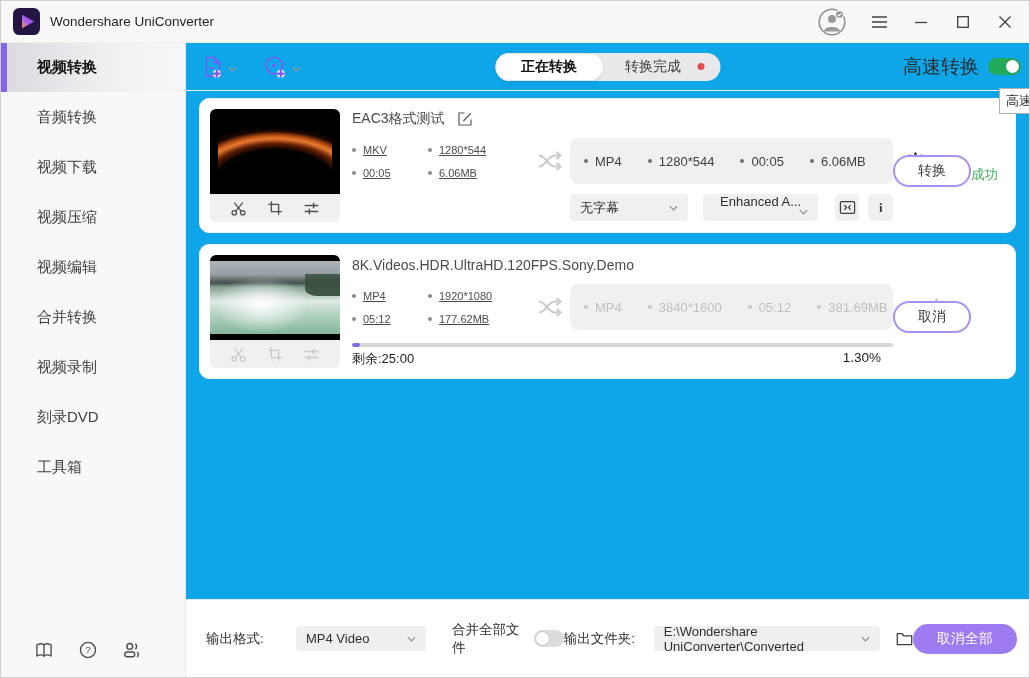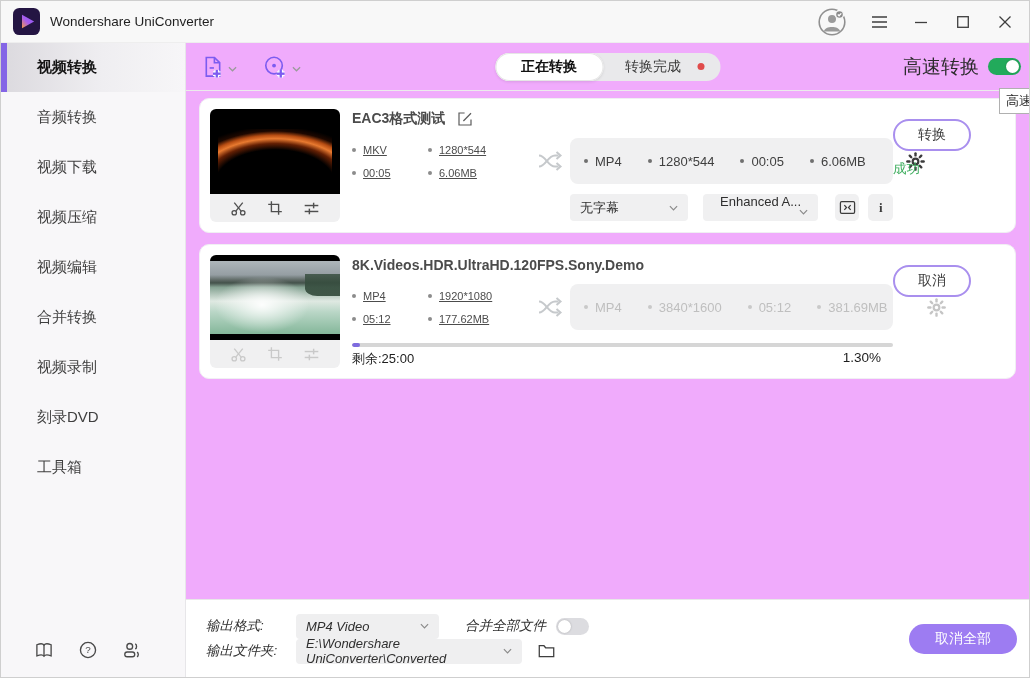--- a/index.html
+++ b/index.html
@@ -23,21 +23,21 @@
 
   
   .sidebar { width:185px; flex:0 0 auto; background:#f8f7f9; border-right:1px solid #e7e6e9; position:relative; }
   .nav-item { height:50px; display:flex; align-items:center; padding-left:36px; font-size:15px; color:#3f3f3f; position:relative; cursor:default; }
   .nav-item.active { font-weight:bold; color:#151515; background:linear-gradient(90deg,#dbd9de 0%,#efeef1 55%,#f7f6f8 100%); height:49px; }
   .nav-item.active .active-bar { position:absolute; left:0; top:0; bottom:0; width:6px; background:#8465e6; }
   .sidebar-bottom { position:absolute; left:34px; bottom:18px; display:flex; gap:26px; }
   .sb-icon { width:18px; height:18px; display:flex; align-items:center; justify-content:center; }
 
   
-  .main { flex:1; position:relative; display:flex; flex-direction:column; background:#f0abfc; min-width:0; }
+  .main { flex:1; position:relative; display:flex; flex-direction:column; background:#0ea5e9; min-width:0; }
 
   
   .toolbar { height:48px; flex:0 0 auto; display:flex; align-items:center; padding:0 6px 0 16px; border-bottom:1px solid #ebebeb; position:relative; }
   .tool-group { display:flex; align-items:center; margin-right:26px; }
   .tool-chevron { margin-left:5px; }
   .tab-group { position:absolute; left:50%; transform:translateX(-50%); height:28px; background:#e9e9eb; border-radius:14px; display:flex; align-items:center; }
   .tab { font-size:14px; color:#3c3c3c; display:flex; align-items:center; height:28px; cursor:default; }
   .tab.active { background:#fff; border-radius:14px; padding:0 26px; font-weight:bold; color:#111; box-shadow:0 1px 3px rgba(0,0,0,.10), 0 0 0 1px #e6e6e6 inset; }
   .tab.inactive { padding:0 16px 0 22px; }
   .tab-dot { width:7px; height:7px; border-radius:50%; background:#e04b4b; margin-left:16px; }
@@ -63,21 +63,21 @@
   .sun-arc { position:absolute; left:6%; right:6%; top:24%; height:54%;
     background:radial-gradient(105% 150% at 50% 120%, rgba(0,0,0,0) 50%, rgba(110,35,4,.9) 59%, #e87a30 66%, #b64c12 71%, rgba(45,12,0,.65) 77%, rgba(0,0,0,0) 84%); }
   .falls { position:absolute; left:0; right:0; top:6px; bottom:6px;
     background:
       radial-gradient(55% 58% at 40% 60%, rgba(255,255,255,.95), rgba(255,255,255,0) 66%),
       linear-gradient(180deg,#aeb6ba 0%, #959ea3 19%, #5f6a66 26%, #44524b 30%, #86a393 36%, #dfe9e2 55%, #b9d6c6 70%, #84b79a 100%); }
   .falls-trees { position:absolute; right:0; top:22%; width:27%; height:26%; background:linear-gradient(180deg,#3c5244,#2e4636); border-radius:0 0 0 35%; opacity:.88; }
 
   .card-main { flex:1; margin-left:12px; min-width:0; }
   .task-title-row { display:flex; align-items:center; height:20px; margin-top:0; }
-  .task-title { font-size:14px; color:#4b4b4b;font-weight:bold; }
+  .task-title { font-size:14px; color:#4b4b4b; }
   .edit-icon { margin-left:12px; color:#5a5a5a; display:flex; }
   .content-row { display:flex; align-items:center; margin-top:9px; }
   .meta-block { width:178px; flex:0 0 auto; display:flex; flex-direction:column; gap:11px; }
   .meta-row { display:flex; }
   .meta-cell { font-size:11px; color:#4c4c4c; display:flex; align-items:center;text-decoration:underline; }
   .meta-cell.c1 { width:76px; }
   .dot { width:4px; height:4px; border-radius:50%; background:#8c8c8c; margin-right:7px; flex:0 0 auto; }
   .shuffle-wrap { width:40px; flex:0 0 auto; display:flex; justify-content:center; color:#c6c9cc; }
   .outbox { flex:1; height:46px; background:#f0f0f1; border-radius:8px; display:flex; align-items:center; padding:0 12px 0 14px; min-width:0; }
   .outbox .o-item { font-size:13px; color:#3f3f3f; display:flex; align-items:center; margin-right:26px; white-space:nowrap; }
@@ -97,27 +97,27 @@
   .sq-btn { width:28px; height:27px; background:#f0f0f1; border-radius:5px; display:flex; align-items:center; justify-content:center; color:#3c3c3c; }
   .sq-btn.compress { margin-left:17px; }
   .sq-btn.info { margin-left:9px; font-size:13px; font-weight:bold; font-family:"Liberation Serif","DejaVu Serif",serif; }
 
   .progress-track { margin-top:13px; height:4px; background:#d6d6d6; border-radius:2px; position:relative; overflow:hidden; }
   .progress-fill { position:absolute; left:0; top:0; bottom:0; width:1.3%; min-width:8px; background:#7e6bdf; border-radius:2px; }
   .progress-info { display:flex; justify-content:space-between; margin-top:3px; padding-right:12px; }
   .p-remaining { font-size:13px; color:#1d1d1d; }
   .p-percent { font-size:13.5px; color:#1d1d1d; }
 
-  .action-col { width:112px; flex:0 0 auto; display:flex; flex-direction:column; align-items:flex-start; padding-top:10px; }
+  .action-col { width:112px; flex:0 0 auto; display:flex; align-items:center; padding-top:10px; }
   .pill-btn { width:78px; height:32px; border:2px solid #a98fee; border-radius:17px; background:#fff; font-size:14px; color:#3d3d3d; display:flex; align-items:center; justify-content:center; cursor:default; }
   .status-ok { margin-top:9px; font-size:13.5px; color:#3fae5f; }
 
   
   .footer { height:78px; flex:0 0 auto; border-top:1px solid #e8e8e8; background:#fff; display:flex; align-items:center; padding:0 12px 0 20px; }
-  .footer-left { display:flex; flex-direction:column; gap:0;font-style:italic; }
+  .footer-left { display:flex; flex-direction:row; gap:0; }
   .f-row { display:flex; align-items:center; height:25px; }
   .f-label { width:80px; font-size:13.5px; color:#303030; flex:0 0 auto; }
   .f-dd { height:25px; background:#efeff0; border-radius:4px; display:flex; align-items:center; padding:0 10px; font-size:13px; color:#2f2f2f; margin-left:10px; }
   .f-dd .dd-chevron { margin-left:auto; padding-left:8px; display:flex; }
   .f-dd.format { width:143px; }
   .f-dd.folder { width:226px; }
   .merge-label { margin-left:26px; font-size:13.5px; color:#303030; }
   .merge-toggle { margin-left:10px; }
   .folder-icon { margin-left:16px; color:#3f3f3f; display:flex; }
   .cancel-all { margin-left:auto; width:108px; height:30px; border-radius:15px; background:#9d7cf2; color:#fff; font-size:14px; display:flex; align-items:center; justify-content:center; border:none; cursor:default; }

